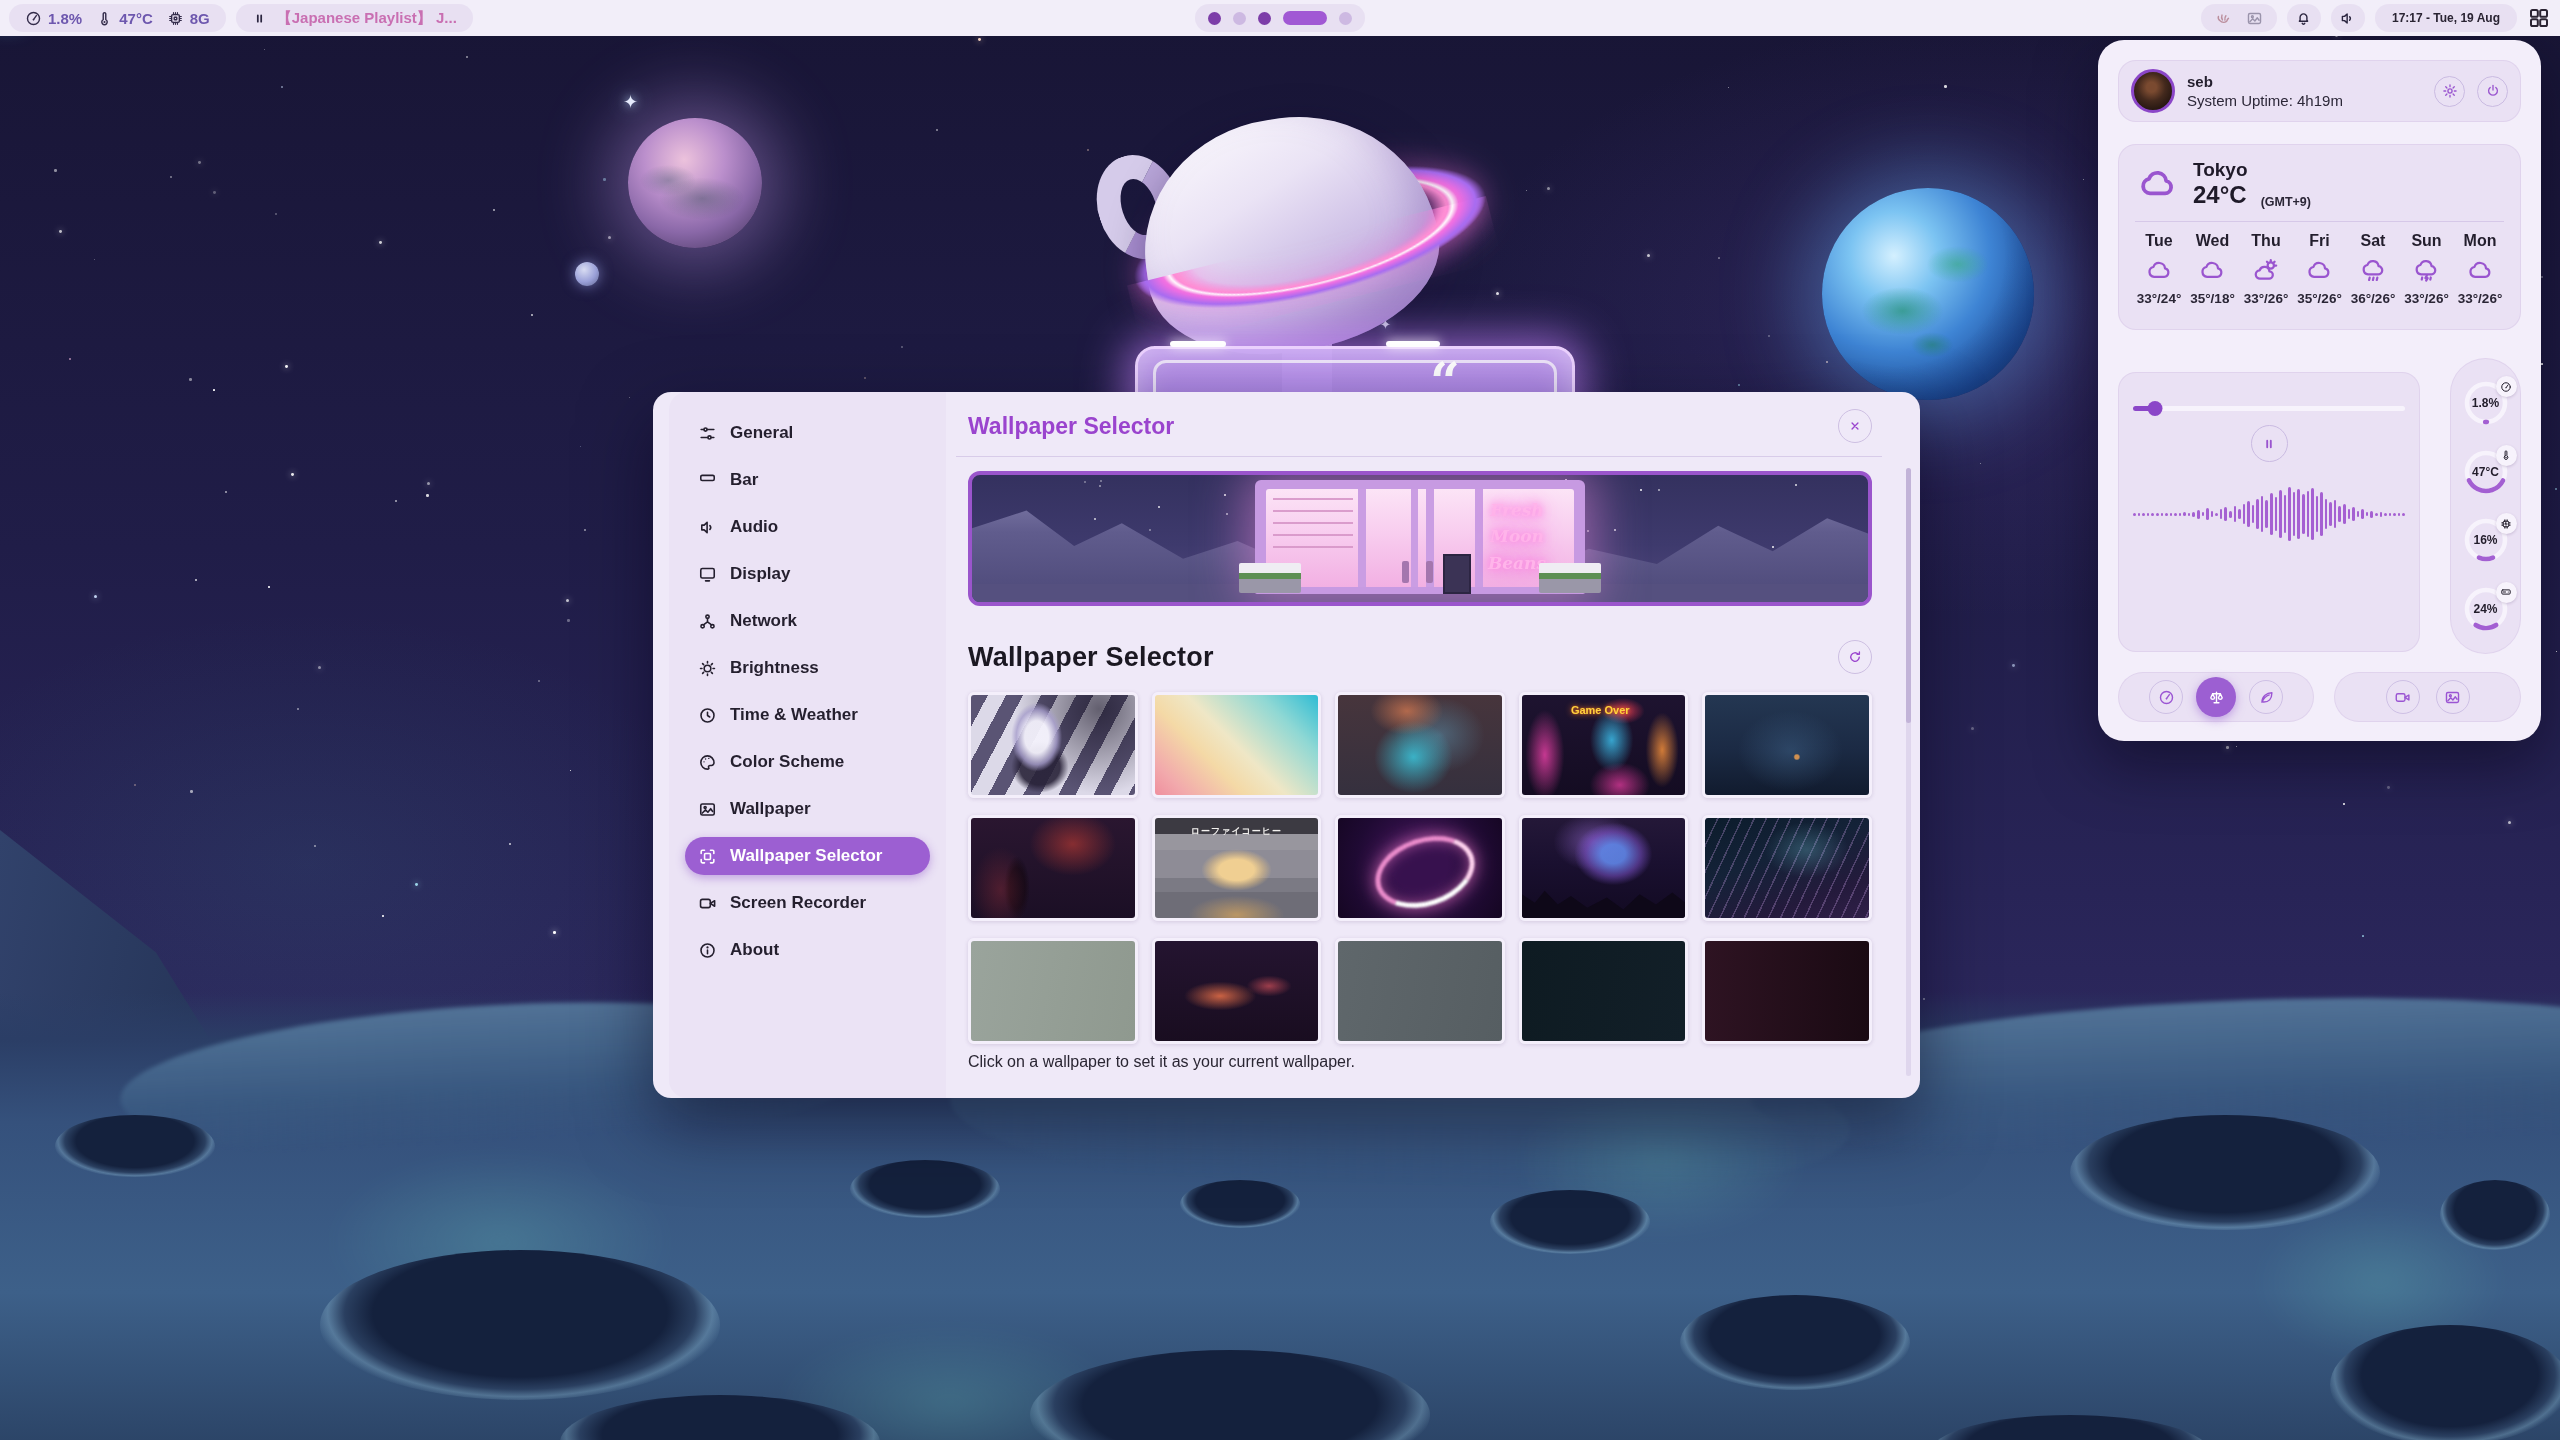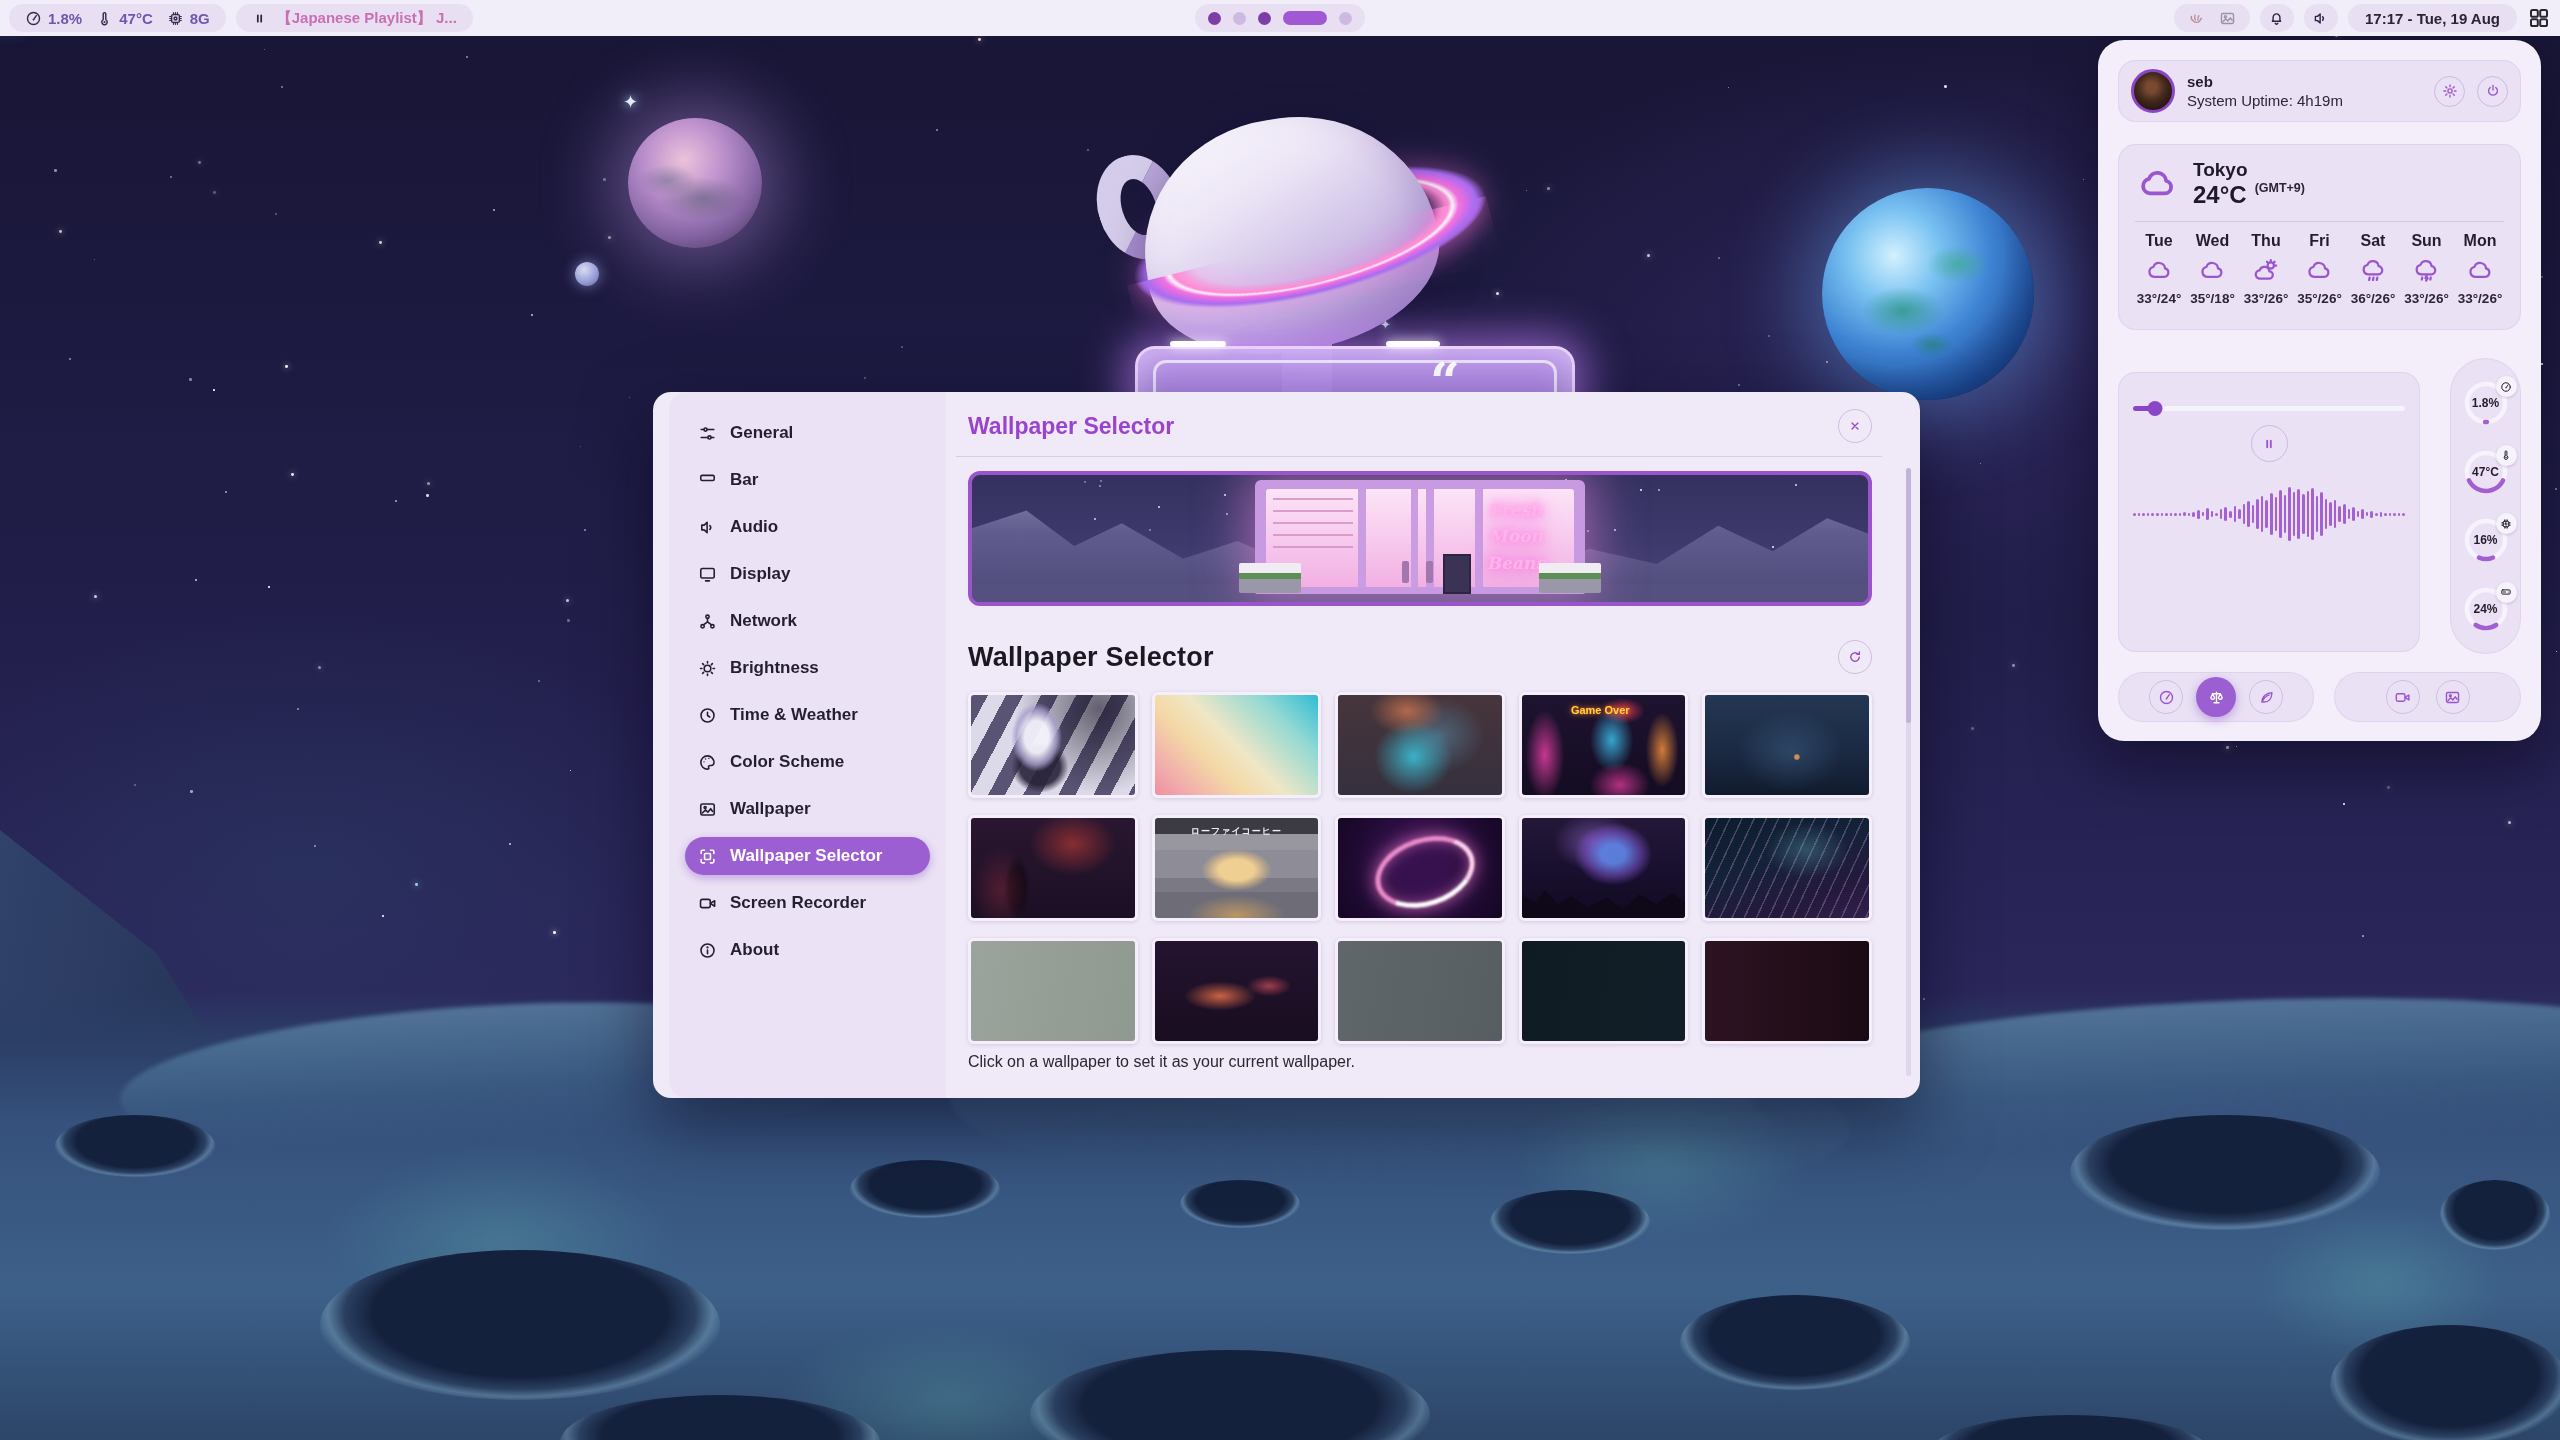--- a/index.html
+++ b/index.html
@@ -73,21 +73,21 @@
 #media-pill .ic{width:15px;height:15px;color:#2c2640}
 #media-pill .lbl{font-size:15px;font-weight:700;color:#c96fb2;white-space:nowrap}
 #workspaces{position:absolute;left:50%;top:4px;transform:translateX(-50%);padding:0 13px;gap:12px}
 .ws-dot{width:13px;height:13px;border-radius:7px;background:#7c3da8}
 .ws-dot.dim{background:#cdb9e2}
 .ws-active{width:44px;height:14px;border-radius:7px;background:#a158d4}
 #tray-pill{padding:0 14px;gap:14px}
 #tray-pill .ic{width:17px;height:17px}
 .tb-circle{width:34px;padding:0;justify-content:center;color:#2c2640}
 .tb-circle .svgwrap,.tb-circle svg{width:17px;height:17px}
-#clock-pill{padding:0 17px;font-size:15px;font-weight:700;color:#2a2433}
+#clock-pill{padding:0 17px;font-size:12px;font-weight:700;color:#2a2433}
 #apps-btn{width:24px;height:24px;color:#2b2433}
 .svgwrap{display:flex;align-items:center;justify-content:center}
 .svgwrap svg{width:100%;height:100%}
 
 
 #window{position:absolute;left:653px;top:392px;width:1267px;height:706px;border-radius:18px;background:#efe9f8;
  box-shadow:0 26px 70px rgba(8,4,26,.5);z-index:30;overflow:hidden}
 #sidebar{position:absolute;left:16px;top:0;bottom:0;width:277px;background:#ebe3f5;padding:22px 16px;border-radius:18px 0 0 18px}
 .side-item{height:38px;border-radius:19px;display:flex;align-items:center;gap:13px;padding:0 13px;margin-bottom:9px;cursor:pointer}
 .side-item .ic{width:19px;height:19px;color:#241f2e;flex:0 0 19px}
@@ -190,21 +190,21 @@
 #user-meta{flex:1}
 #user-name{font-size:15px;font-weight:800;color:#241f2e}
 #user-uptime{font-size:15px;font-weight:500;color:#2c2738;margin-top:2px}
 .mini-circle{width:31px;height:31px;border-radius:50%;border:1.5px solid #cabbe2;color:#9a55cf;display:flex;align-items:center;justify-content:center;background:transparent;cursor:pointer}
 .mini-circle svg{width:16px;height:16px}
 #weather-card{left:20px;top:104px;width:403px;height:186px;padding:14px 16px}
 #weather-top{display:flex;align-items:center;gap:12px}
 #weather-icon{width:46px;height:40px;color:#9a55cf}
 #weather-icon svg{stroke-width:2.3}
 #weather-city{font-size:19px;font-weight:800;color:#1f1a29;line-height:1.15}
-#weather-temp-row{display:flex;align-items:flex-start;gap:8px}
+#weather-temp-row{display:flex;align-items:flex-end;gap:14px}
 #weather-temp{font-size:24px;font-weight:800;color:#1f1a29}
 #weather-tz{font-size:12.5px;font-weight:700;color:#2b2636}
 #weather-div{height:1px;background:#d6c8e8;margin:12px 0 10px}
 #forecast{display:flex;justify-content:space-between}
 .fc-col{display:flex;flex-direction:column;align-items:center;gap:7px;width:48px}
 .fc-day{font-size:16px;font-weight:800;color:#231e2d}
 .fc-ic{width:27px;height:27px;color:#9a55cf}
 .fc-temps{font-size:13.5px;font-weight:600;color:#2b2636;white-space:nowrap}
 #media-card{left:20px;top:332px;width:302px;height:280px;padding:14px}
 #media-top{display:flex;gap:12px}

